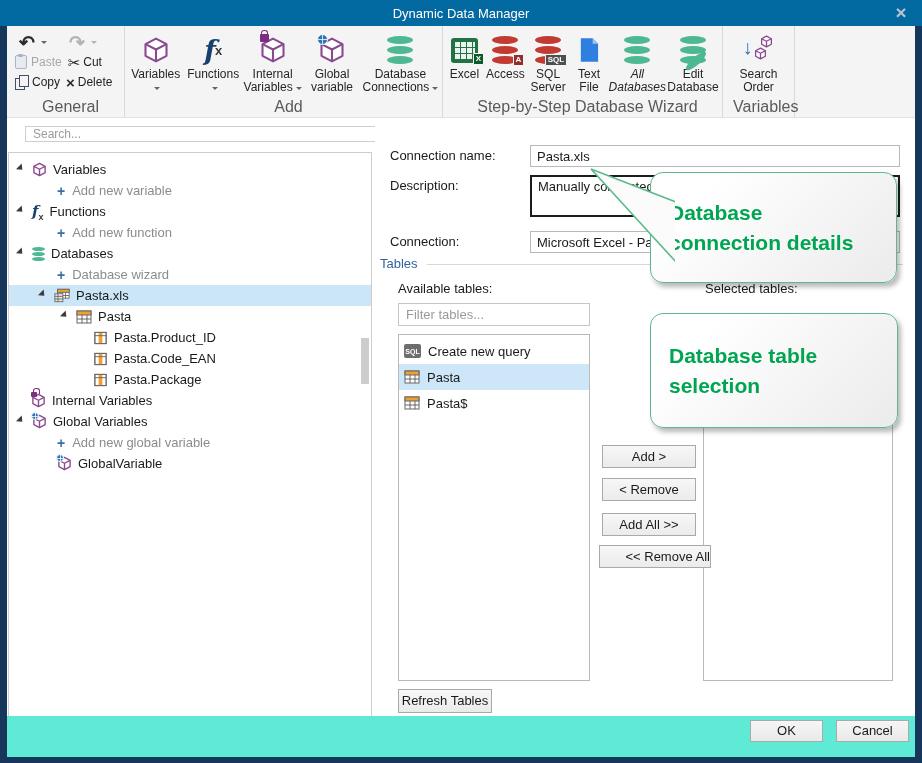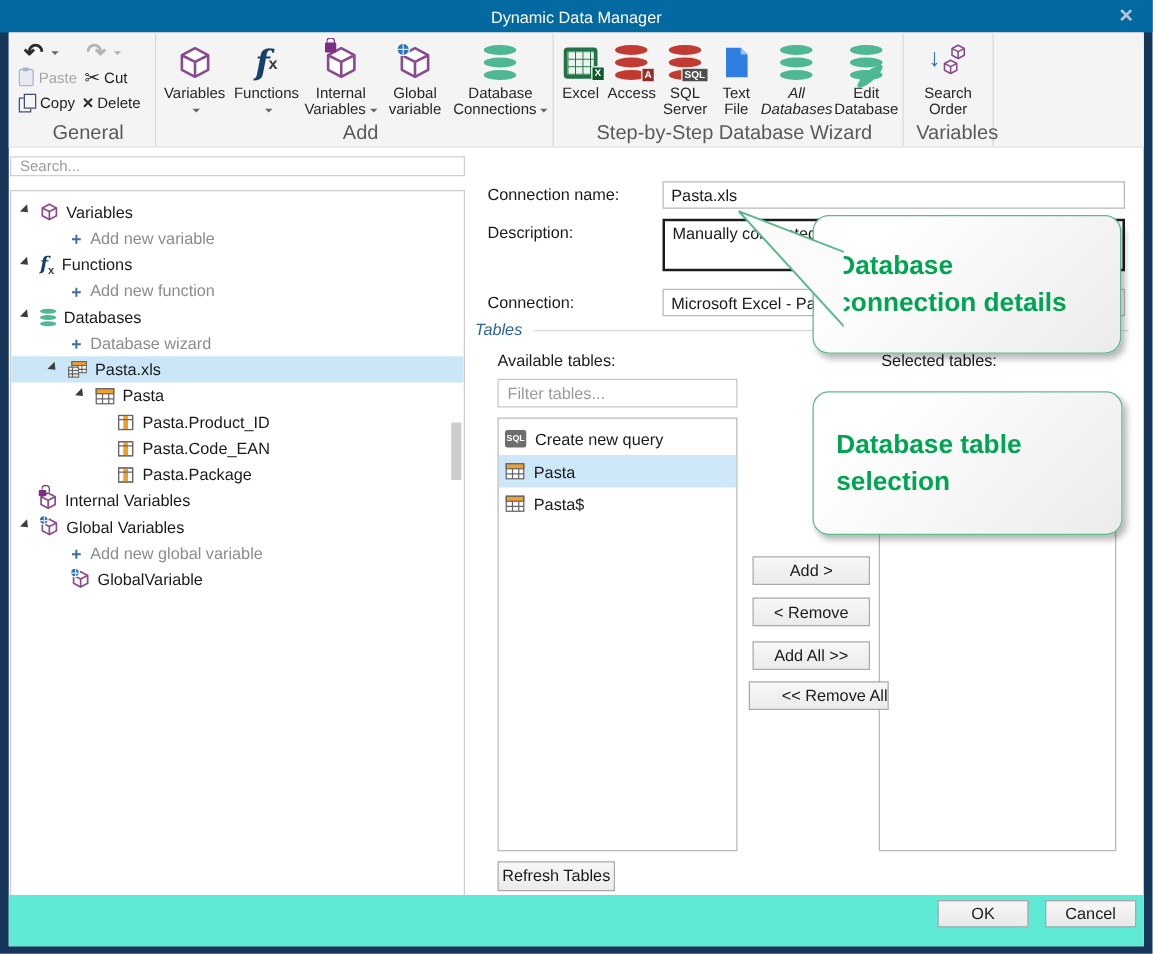--- a/index.html
+++ b/index.html
@@ -58,21 +58,21 @@
   .ic-prompt svg.c1 { position:absolute; right:2px; top:0; }
   .ic-prompt svg.c2 { position:absolute; right:8px; top:12px; }
 
   .lockbox { position:absolute; left:1px; top:-2px; width:9px; height:8px; background:#7a2f82; border-radius:1px; }
   .lockbox::before { content:""; position:absolute; left:1.5px; top:-4px; width:5px; height:5px; border:1.5px solid #7a2f82; border-bottom:none; border-radius:3px 3px 0 0; }
   .globe { position:absolute; left:-1px; top:-2px; width:11px; height:11px; border-radius:50%; background:#2e75b6; border:1px solid #fff; }
   .globe::before { content:""; position:absolute; left:45%; top:0; bottom:0; width:1px; background:rgba(255,255,255,.8); }
   .globe::after { content:""; position:absolute; top:45%; left:0; right:0; height:1px; background:rgba(255,255,255,.8); }
 
   
-  .search-wrap { position:absolute; left:1px; top:98px; width:364px; height:16px; }
+  .search-wrap { position:absolute; left:18px; top:98px; width:364px; height:16px; }
   .search-wrap input { width:100%; height:100%; border:1px solid #cfcfcf; font-size:12px; padding:0 7px; color:#333; outline:none; }
   .search-wrap input::placeholder { color:#9b9b9b; }
   .tree { position:absolute; left:1px; top:126px; width:364px; bottom:34px; border:1px solid #cdcdcd; background:#fff; padding-top:6px; overflow:hidden; }
   .trow { display:flex; align-items:center; height:21px; font-size:13px; color:#1a1a1a; cursor:pointer; white-space:nowrap; }
   .trow.sel { background:#cbe6f7; }
   .trow .txt { margin-left:6px; }
   .trow.linkrow { color:#8c8c8c; }
   .lvl0 { padding-left:9px; } .lvl1 { padding-left:31px; } .lvl1b { padding-left:48px; } .lvl2 { padding-left:53px; } .lvl3 { padding-left:84px; }
   .exp { width:0; height:0; border:4px solid transparent; border-top:5.5px solid #3c3c3c; transform:rotate(-45deg); margin-right:6px; flex:none; }
   .plus { color:#3a6ea5; font-weight:800; font-size:14px; margin-right:7px; font-style:normal; }
@@ -437,21 +437,21 @@
 
       <label class="flabel" style="top:24px;">Connection name:</label>
       <input class="fld" style="top: 21px; height: 22px;" type="text" value="Pasta.xls">
 
       <label class="flabel" style="top:54px;">Description:</label>
       <textarea class="fld" style="top: 51px; height: 42px;">Manually connected</textarea>
 
       <label class="flabel" style="top:110px;">Connection:</label>
       <input class="fld" style="top: 107px; height: 22px;" type="text" value="Microsoft Excel - Past">
 
-      <div class="sect" style="top:132px;font-style:italic;">
+      <div class="sect" style="top:132px;">
         <span class="st">Tables</span>
           <div class="line"></div>
       </div>
 
       <span class="collabel" style="left:23px;top:157px;">Available tables:</span>
       <span class="collabel" style="left:330px;top:157px;">Selected tables:</span>
 
       <input class="filter" type="text" placeholder="Filter tables..." style="">
 
       <div class="listbox lb-av">

